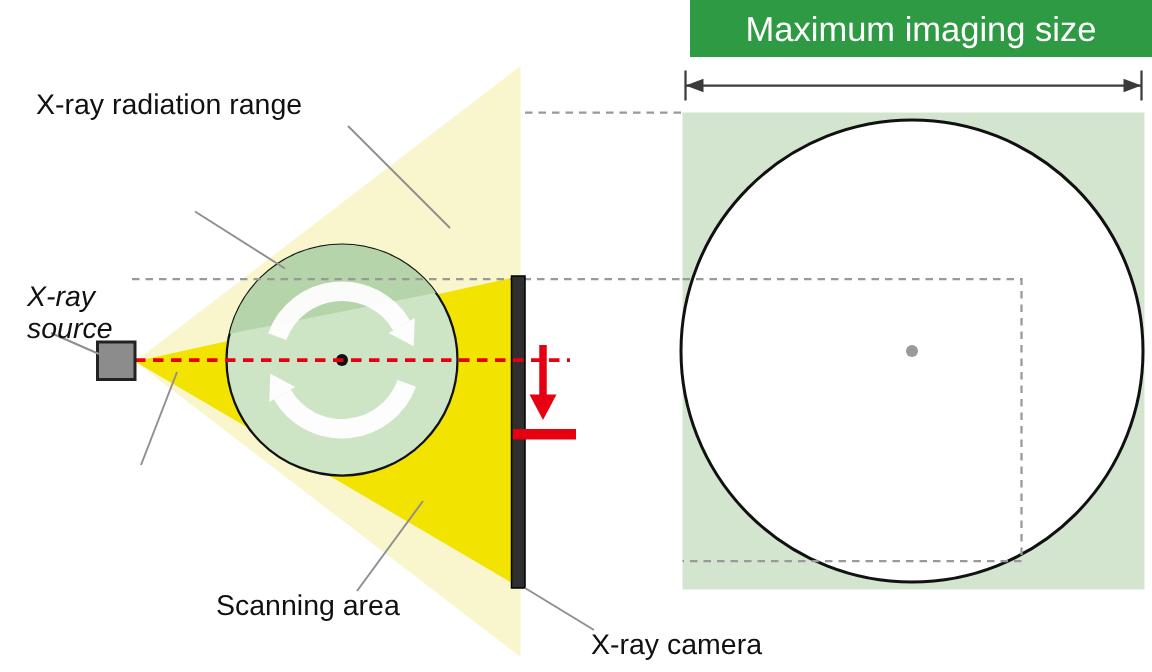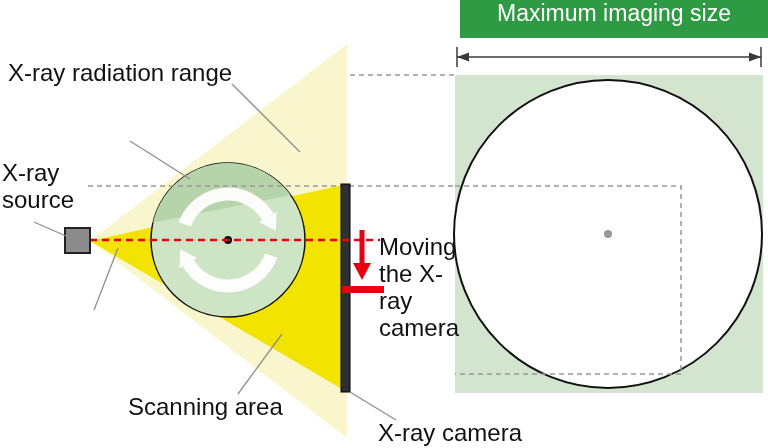--- a/index.html
+++ b/index.html
@@ -1,24 +1,24 @@
 <!DOCTYPE html>
 <html><head>
 <meta charset="utf-8">
 <style>
   * { margin:0; padding:0; box-sizing:border-box; }
   html,body { width:768px; height:448px; background:#ffffff; overflow:hidden;
               font-family:"Liberation Sans", sans-serif; }
   .stage { position:relative; width:768px; height:448px; background:#ffffff; }
   .stage svg { position:absolute; left:0; top:0; }
-  .label { position:absolute; font-size:24px; line-height:1.12; color:#111111; }
+  .label { position:absolute; font-size:19px; line-height:1.12; color:#111111;margin-left:16px; }
   .label.red { color:#e60012; }
   .hdr { position:absolute; left:460px; top:0; width:308px; height:38px;
          background:#2f9a44; color:#ffffff; font-size:23px;
-         display:flex; justify-content:center; }
+         display:flex; align-items:center; justify-content:center; }
 </style>
 </head>
 <body>
 
 <div class="stage">
 
   <svg width="768" height="448" viewBox="0 0 768 448">
     <defs>
       <clipPath id="sampleClip">
           <circle cx="228" cy="240" r="77"></circle>
@@ -76,22 +76,21 @@
     </g>
   </svg>
 
   <div class="hdr">
     <span>Maximum imaging size</span>
   </div>
 
   <div class="label" style="left:8px; top:60px;">X-ray radiation range</div>
 
 
-  <div class="label" style="left:2px; top:160px; width:66px;">X-ray source</div>
+  <div class="label" style="left:2px; top:188px; width:66px;font-style:italic;">X-ray source</div>
 
 
   <div class="label" style="left:378px; top:420px;">X-ray camera</div>
 
   <div class="label" style="left:128px; top:394px;">Scanning area</div>
 
-  <div class="label" style="left:379px; top:234px; width:74px;">Moving the X-ray camera</div>
 
 </div>
 
 </body></html>

